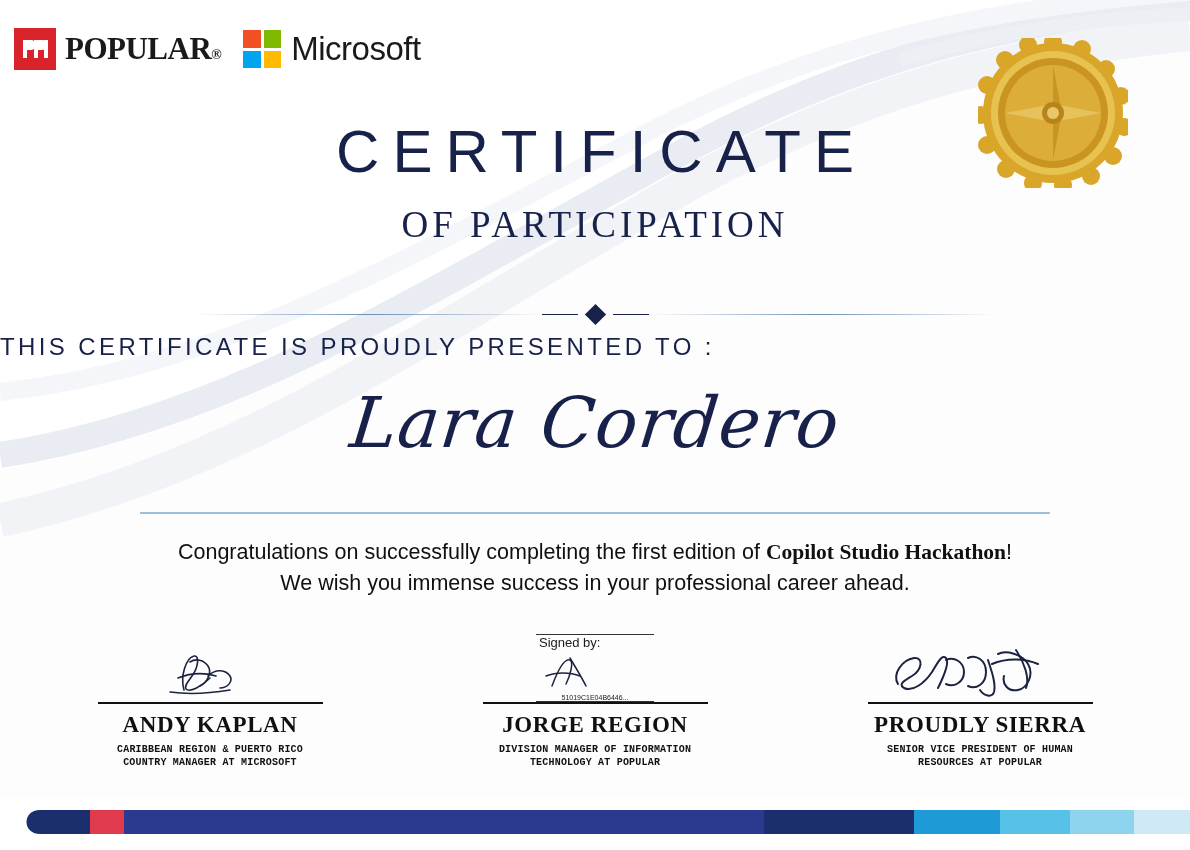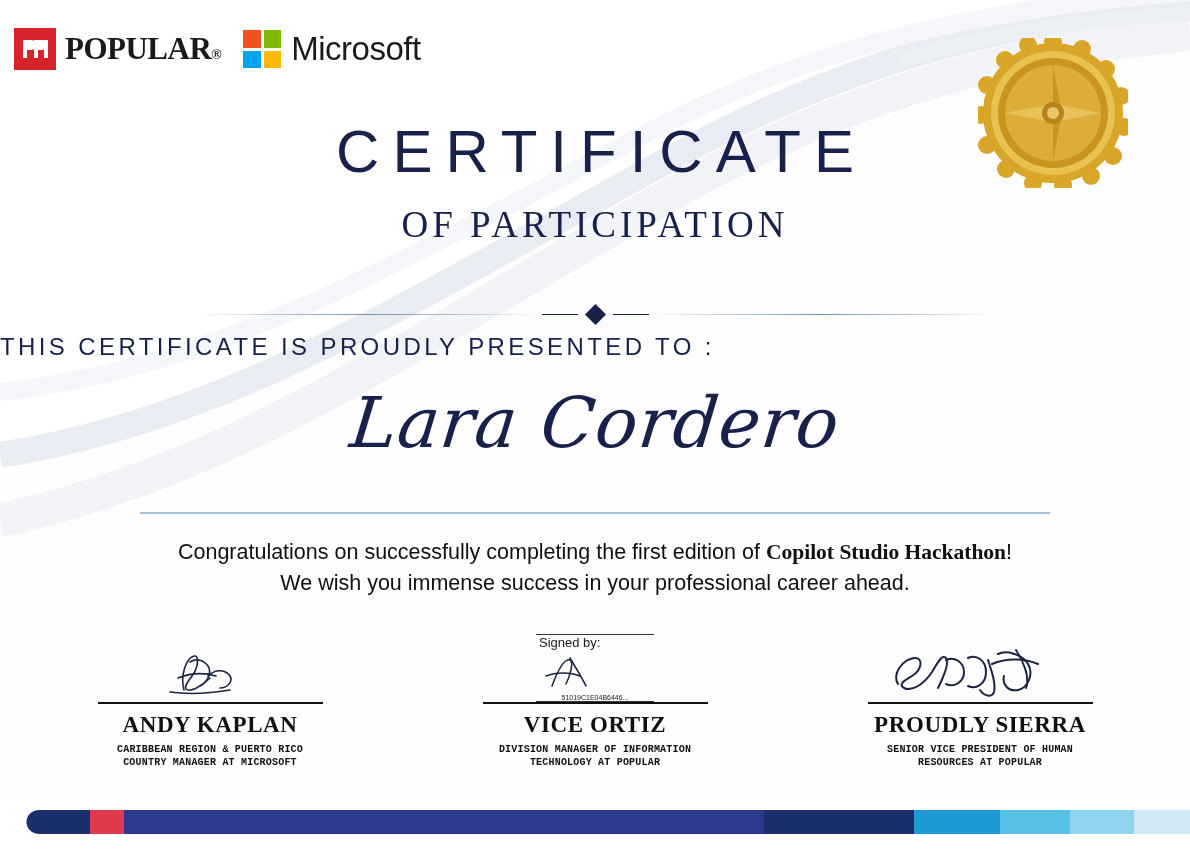--- a/index.html
+++ b/index.html
@@ -398,21 +398,21 @@
           <g fill="none" stroke="#1c2340" stroke-width="1.5" stroke-linecap="round">
             <path d="M16 36 C22 20 28 8 34 10 C38 12 34 26 30 34"></path>
             <path d="M10 26 C20 22 34 22 44 26"></path>
             <path d="M34 8 C40 18 46 28 50 36"></path>
           </g>
         </svg>
         <div class="ds-id">51019C1E04B6446...</div>
       </div>
       <div class="sig-mark"></div>
       <div class="sig-line"></div>
-      <div class="sig-name">VICE ORTIZ</div>
+      <div class="sig-name">JORGE REGION</div>
       <div class="sig-role">
         <span>DIVISION MANAGER OF INFORMATION</span><br>
         <span>TECHNOLOGY  AT POPULAR</span>
       </div>
     </div>
 
     <div class="sig-block">
       <div class="sig-mark">
         <svg width="200" height="58" viewBox="0 0 200 58">
           <g fill="none" stroke="#1c2340" stroke-width="2" stroke-linecap="round">

